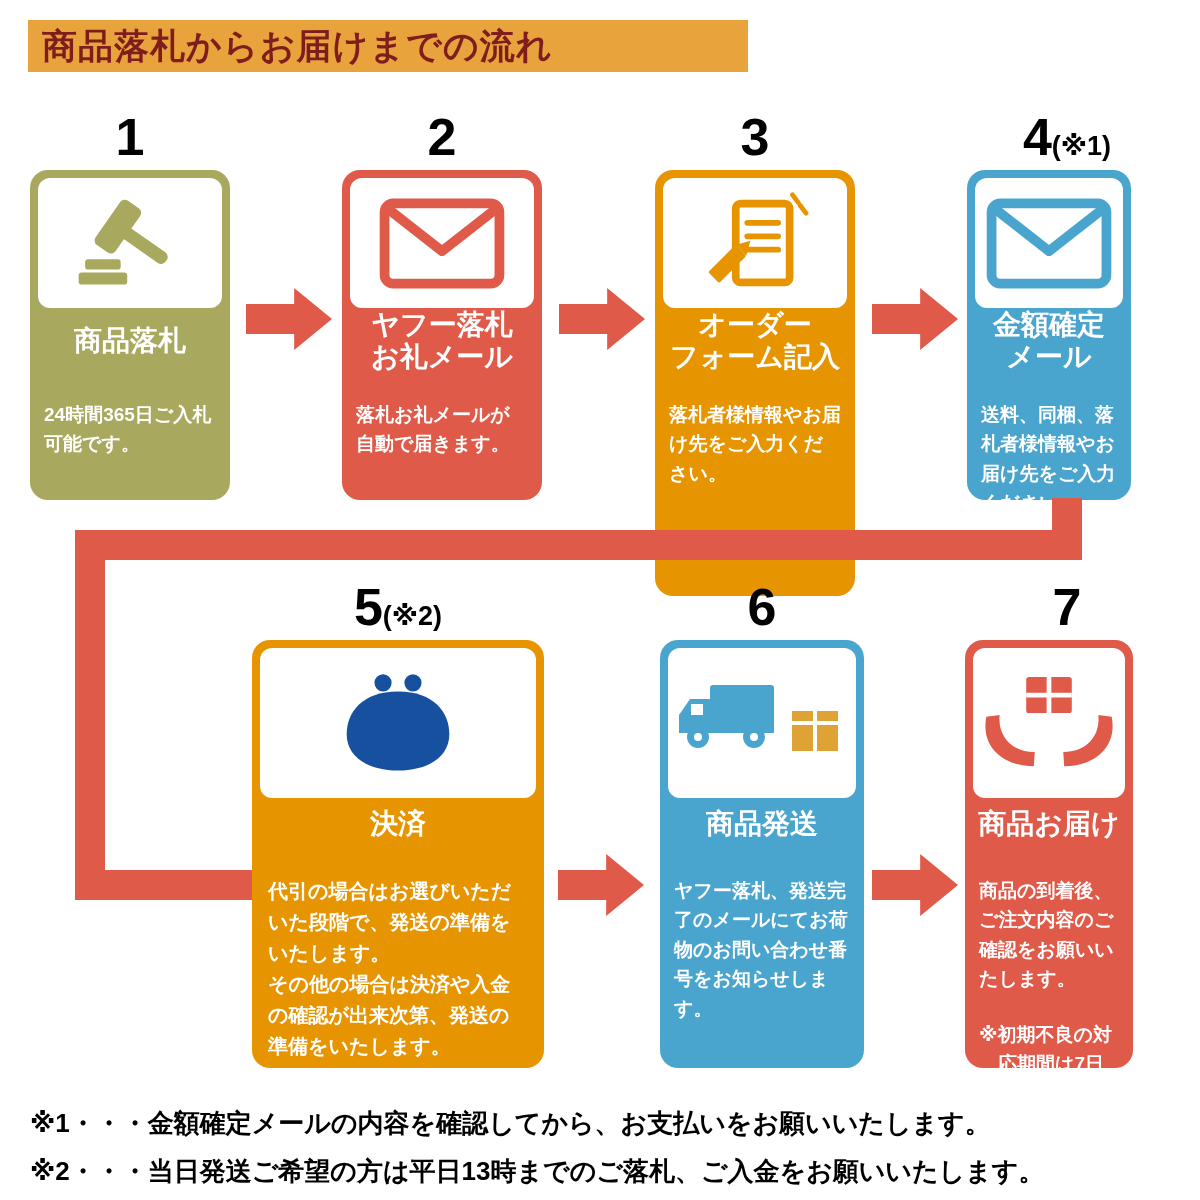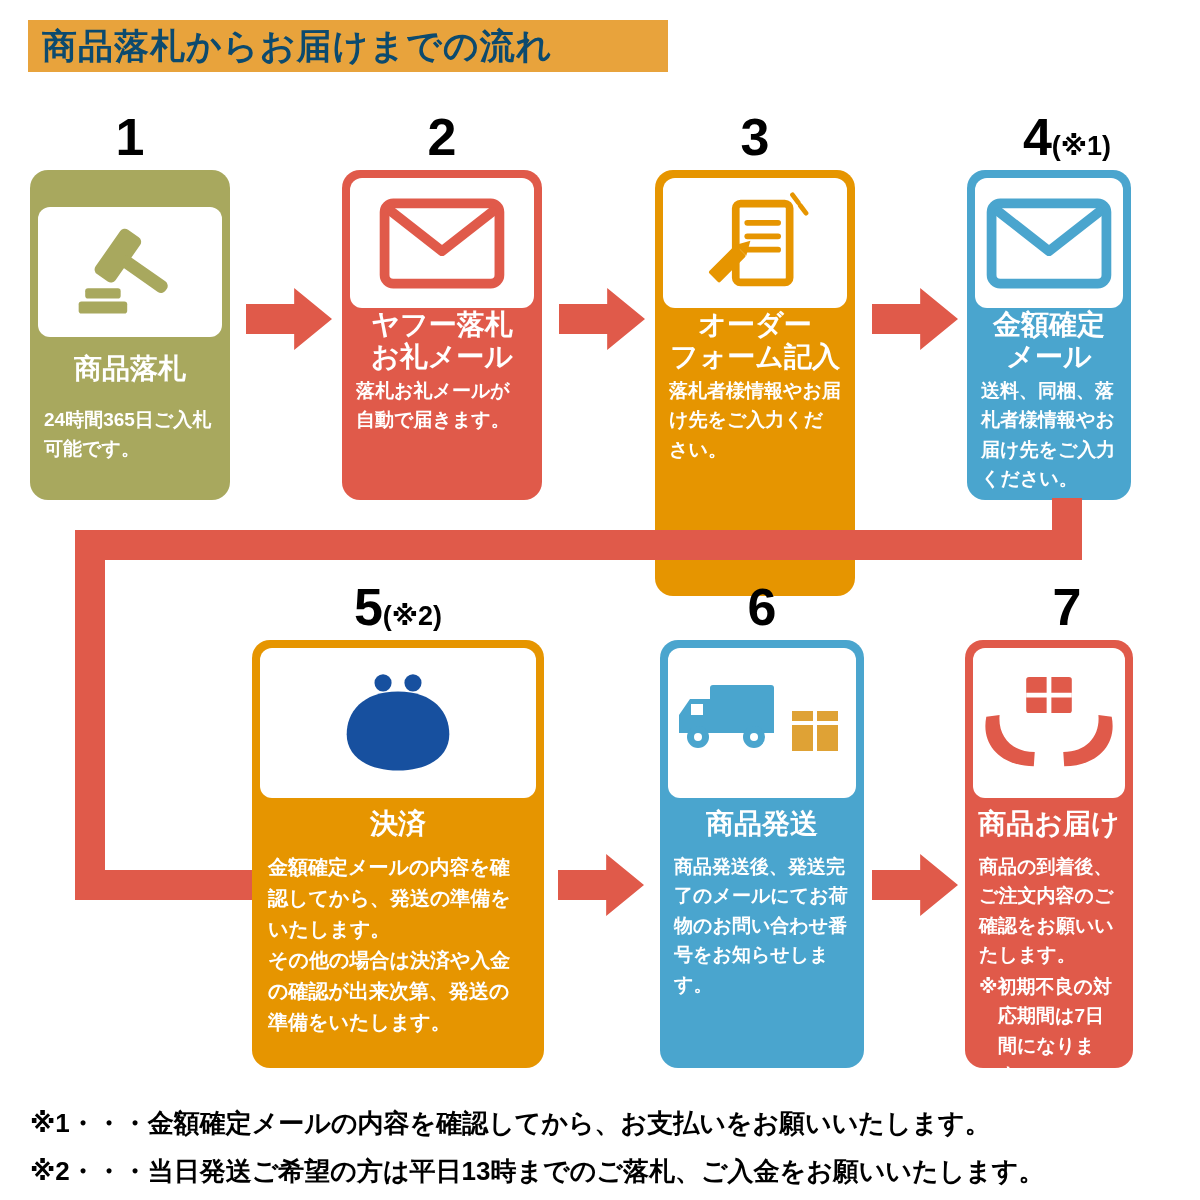--- a/index.html
+++ b/index.html
@@ -1,35 +1,35 @@
 <!DOCTYPE html>
 <html style="--banner-orange: #E8A33C; --olive: #A8A85E; --red: #E05A4A; --orange: #E69500; --blue: #4AA5CE; --purse-blue: #17509F; --box-orange: #DFA235; --arrow-red: #E05A4A; --text-black: #000000;"><head>
 <meta charset="utf-8">
 <style>
   html,body{margin:0;padding:0;background:#fff;}
   body{width:1200px;height:1200px;font-family:"Liberation Sans","DejaVu Sans",sans-serif;}
   .canvas{position:relative;width:1200px;height:1200px;background:#fff;overflow:hidden;}
 
-  .banner{position:absolute;left:28px;top:20px;width:640px;height:52px;
-    background:var(--banner-orange,#E8A33C);color:#0c4a6e;font-weight:bold;font-size:35px;
+  .banner{position:absolute;left:28px;top:20px;width:720px;height:52px;
+    background:var(--banner-orange,#E8A33C);color:#7f1d1d;font-weight:bold;font-size:35px;
     line-height:52px;padding-left:14px;box-sizing:border-box;letter-spacing:1px;}
 
   .stepnum{position:absolute;height:58px;display:flex;align-items:baseline;justify-content:center;font-weight:bold;color:#000;}
   .num-big{font-size:52px;line-height:58px;}
   .num-small{font-size:27px;}
   .n1{left:30px;top:108px;width:200px;}
   .n2{left:342px;top:108px;width:200px;}
   .n3{left:655px;top:108px;width:200px;}
   .n4{left:967px;top:108px;width:200px;}
   .n5{left:252px;top:578px;width:292px;}
   .n6{left:660px;top:578px;width:204px;}
   .n7{left:965px;top:578px;width:204px;}
 
   .card{position:absolute;border-radius:18px;padding:8px;box-sizing:border-box;display:flex;flex-direction:column;}
-  .olive{background:var(--olive,#A8A85E);justify-content:center;}
+  .olive{background:var(--olive,#A8A85E);}
   .red{background:var(--red,#E05A4A);}
   .orange{background:var(--orange,#E69500);}
   .blue{background:var(--blue,#4AA5CE);}
   .c1{left:30px;top:170px;width:200px;height:330px;}
   .c2{left:342px;top:170px;width:200px;height:330px;}
   .c3{left:655px;top:170px;width:200px;height:426px;}
   .c4{left:967px;top:170px;width:164px;height:330px;}
   .c5{left:252px;top:640px;width:292px;height:428px;}
   .c6{left:660px;top:640px;width:204px;height:428px;}
   .c7{left:965px;top:640px;width:168px;height:428px;}
@@ -42,21 +42,21 @@
   .c3 .icon-area{color:var(--orange,#E69500);}
   .c4 .icon-area{color:var(--blue,#4AA5CE);}
   .c5 .icon-area{color:var(--purse-blue,#17509F);}
   .c6 .icon-area{color:var(--blue,#4AA5CE);}
   .c7 .icon-area{color:var(--red,#E05A4A);}
 
   .label{display:flex;align-items:center;justify-content:center;}
   .row1 .label{min-height:66px;}
   .row2 .label{min-height:52px;}
   .label span{color:#fff;font-weight:bold;font-size:28px;line-height:1.15;text-align:center;white-space:pre-line;}
-  .desc{color:#fff;font-weight:bold;font-size:19px;line-height:1.55;padding:2px 6px 0;white-space:pre-line;text-align:left;}
+  .desc{color:#fff;font-weight:bold;font-size:19px;line-height:1.55;padding:2px 6px 0;white-space:pre-line;text-align:left;margin-top:24px;}
   .c5 .desc{font-size:20px;padding:2px 8px 0;}
   .hang{text-indent:-1em;padding-left:calc(6px + 1em);}
 
   .arrow{position:absolute;width:86px;height:62px;background:var(--arrow-red,#E05A4A);
     clip-path:polygon(0 26%,56% 26%,56% 0,100% 50%,56% 100%,56% 74%,0 74%);}
   .a1{left:246px;top:288px;}
   .a2{left:559px;top:288px;}
   .a3{left:872px;top:288px;}
   .a4{left:558px;top:854px;}
   .a5{left:872px;top:854px;}
@@ -197,21 +197,21 @@
         <g fill="currentColor">
           <circle cx="44" cy="12" r="8"></circle>
           <circle cx="72" cy="12" r="8"></circle>
           <path d="M58 20 C 24 20 10 40 10 60 C 10 82 31 94 58 94 C 85 94 106 82 106 60 C 106 40 92 20 58 20 Z"></path>
         </g>
       </svg>
     </div>
     <div class="label">
         <span>決済</span>
       </div>
-    <div class="desc">金額確定メールの内容を確認してから、発送の準備をいたします。
+    <div class="desc">代引の場合はお選びいただいた段階で、発送の準備をいたします。
 その他の場合は決済や入金の確認が出来次第、発送の準備をいたします。</div>
   </div>
 
   <div class="card row2 blue c6">
     <div class="icon-area">
       <svg viewBox="0 0 176 100" width="176" height="100">
         <g fill="currentColor">
           <rect x="36" y="12" width="64" height="44" rx="3"></rect>
           <path d="M36 26 L16 26 L5 42 L5 58 L36 58 Z"></path>
           <rect x="5" y="52" width="95" height="8"></rect>
@@ -222,21 +222,21 @@
         <circle cx="80" cy="64" r="4" fill="#fff"></circle>
         <rect x="17" y="31" width="12" height="11" fill="#fff"></rect>
         <rect x="118" y="38" width="46" height="40" fill="var(--box-orange,#DFA235)"></rect>
         <line x1="141" y1="38" x2="141" y2="78" stroke="#fff" stroke-width="4"></line>
         <line x1="118" y1="50" x2="164" y2="50" stroke="#fff" stroke-width="4"></line>
       </svg>
     </div>
     <div class="label">
         <span>商品発送</span>
       </div>
-    <div class="desc">商品発送後、発送完了のメールにてお荷物のお問い合わせ番号をお知らせします。</div>
+    <div class="desc">ヤフー落札、発送完了のメールにてお荷物のお問い合わせ番号をお知らせします。</div>
   </div>
 
   <div class="card row2 red c7">
     <div class="icon-area">
       <svg viewBox="0 0 160 110" width="156" height="107">
         <g fill="currentColor">
           <rect x="56" y="6" width="48" height="38" rx="3"></rect>
           <path d="M14 48 C 8 78 30 100 64 100 L 65 85 C 40 85 26 68 28 46 Z"></path>
           <path d="M146 48 C 152 78 130 100 96 100 L 95 85 C 120 85 134 68 132 46 Z"></path>
         </g>

